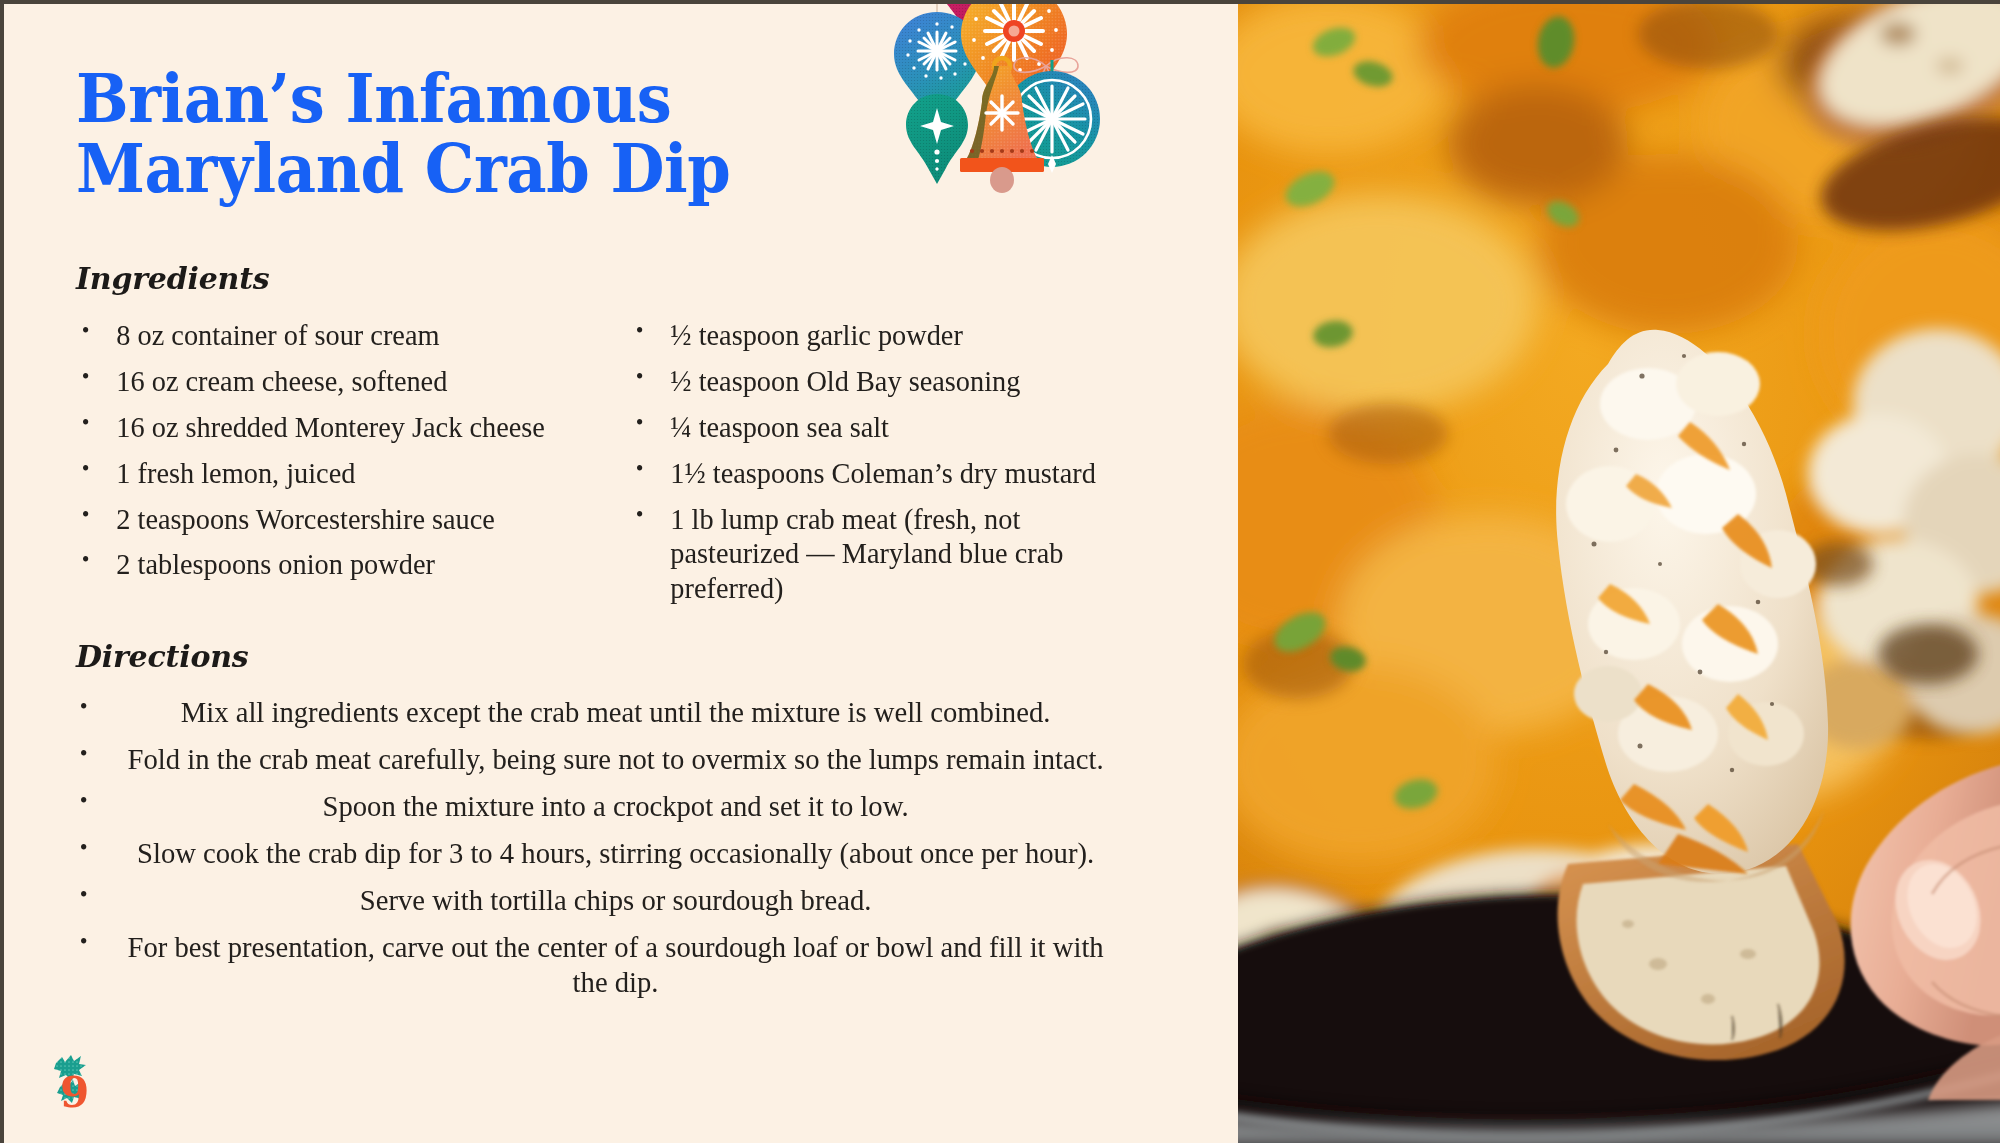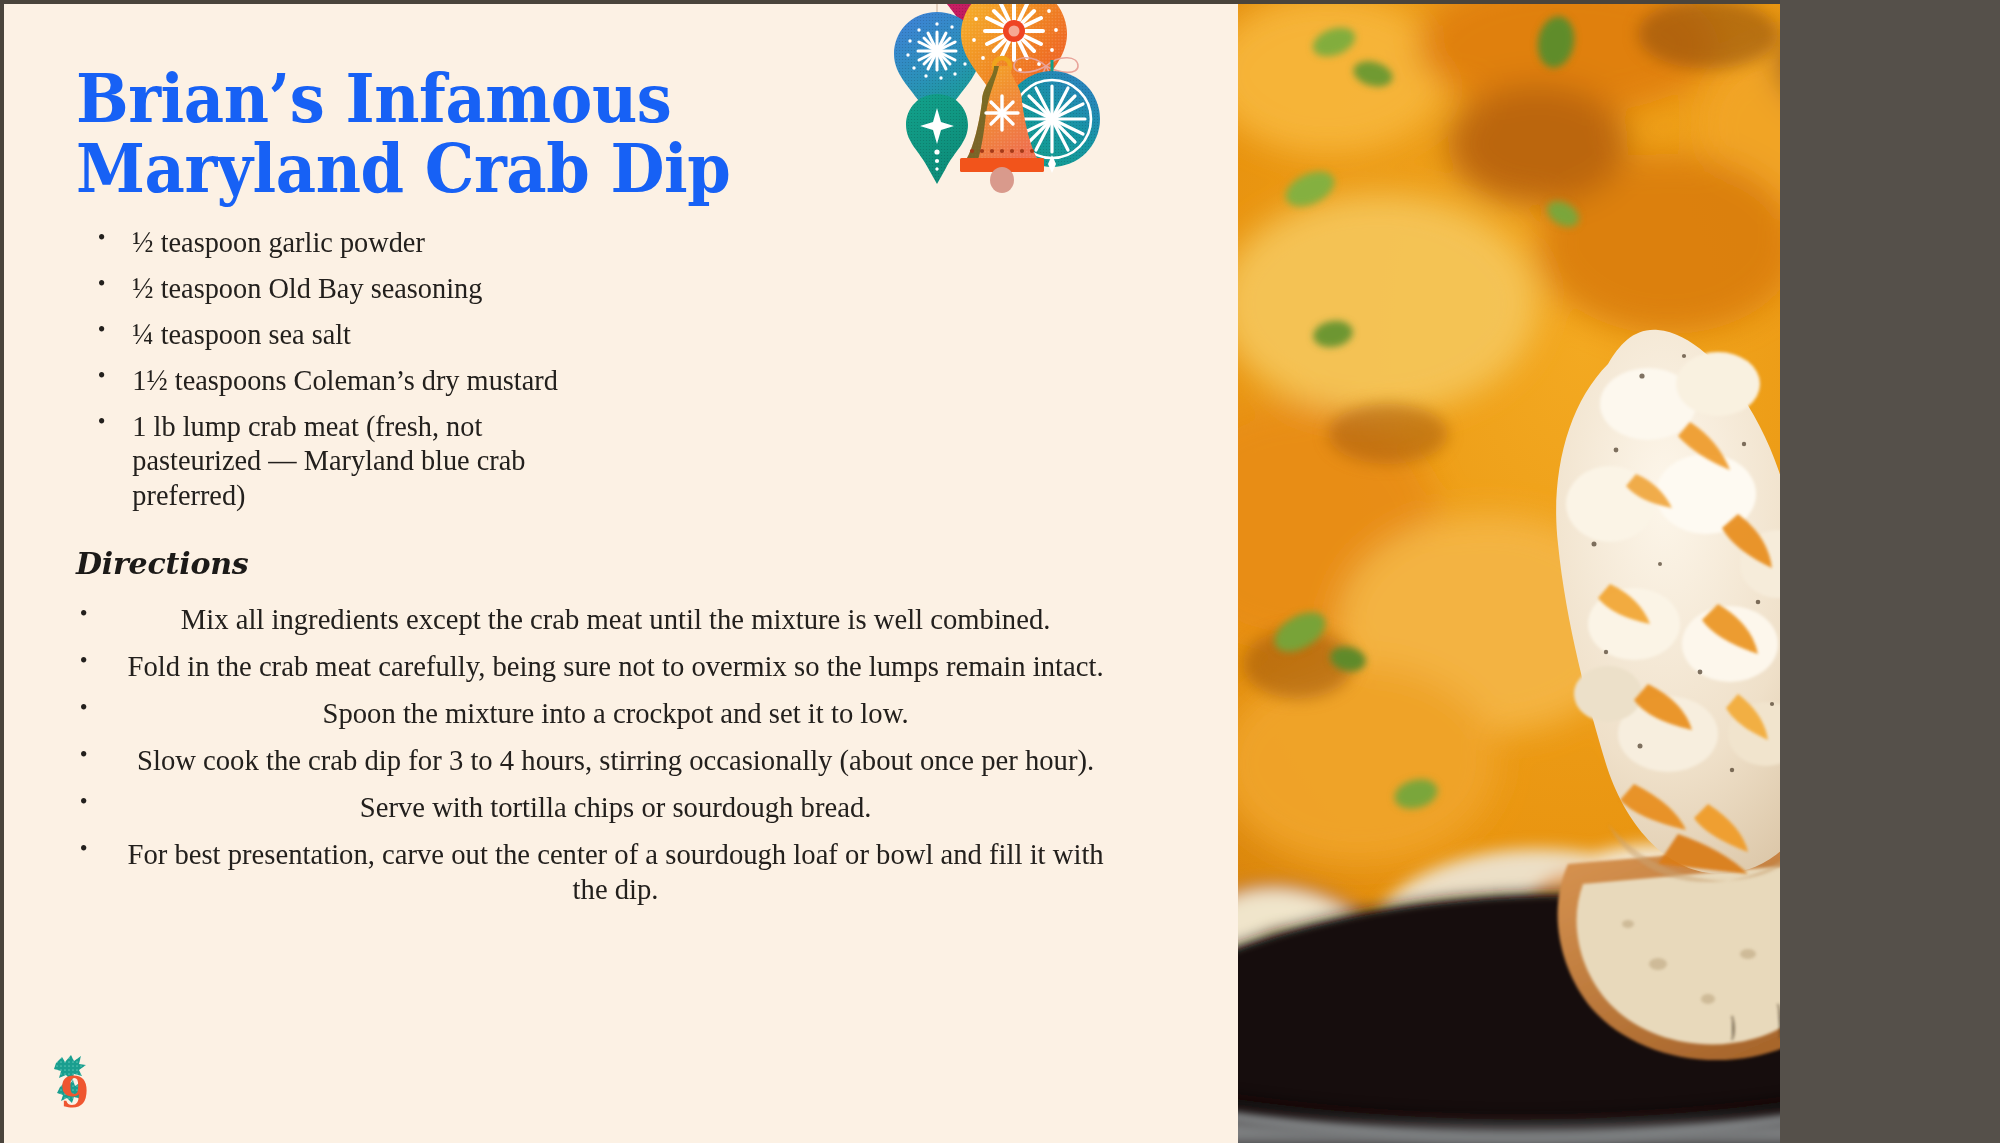--- a/index.html
+++ b/index.html
@@ -3,21 +3,21 @@
 <meta charset="utf-8">
 <title>Recipe Card</title>
 <style>
   html, body {
     margin: 0;
     padding: 0;
     background: #55504a;
   }
   .page {
     position: relative;
-    width: 1780px;
+    width: 2000px;
     height: 1143px;
     background: #fcf1e4;
     overflow: hidden;
     border-top: 4px solid #4a443c;
     border-left: 4px solid #4a443c;
     box-sizing: border-box;
     font-family: "Liberation Serif", serif;
   }
 
   
@@ -150,22 +150,33 @@
 
 <div class="page">
 
   <div class="left-pane">
 
     <h1 class="recipe-title">
       <span>Brian’s Infamous</span><br>
       <span>Maryland Crab Dip</span>
     </h1>
 
+    <h2 class="section-heading" id="ingredients-heading">Ingredients</h2>
 
     <div class="ingredients-columns">
+      <div class="ing-col left">
+        <ul class="bullets" id="ing-left">
+            <li>8 oz container of sour cream</li>
+            <li>16 oz cream cheese, softened</li>
+            <li>16 oz shredded Monterey Jack cheese</li>
+            <li>1 fresh lemon, juiced</li>
+            <li>2 teaspoons Worcestershire sauce</li>
+            <li>2 tablespoons onion powder</li>
+          </ul>
+      </div>
       <div class="ing-col right">
         <ul class="bullets" id="ing-right">
             <li>½ teaspoon garlic powder</li>
             <li>½ teaspoon Old Bay seasoning</li>
             <li>¼ teaspoon sea salt</li>
             <li>1½ teaspoons Coleman’s dry mustard</li>
             <li>1 lb lump crab meat (fresh, not pasteurized — Maryland blue crab preferred)</li>
           </ul>
       </div>
     </div>

